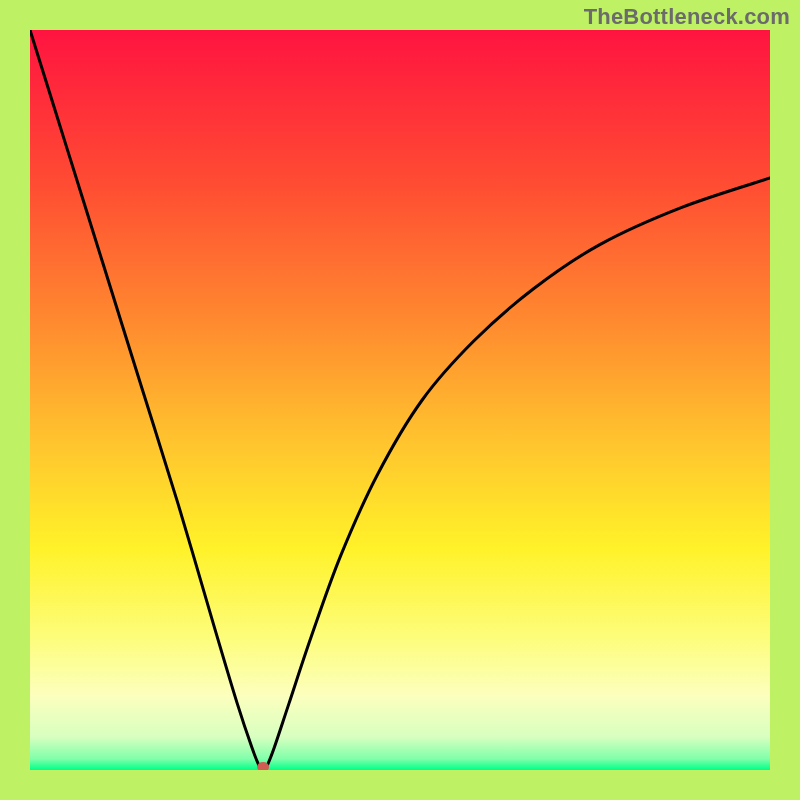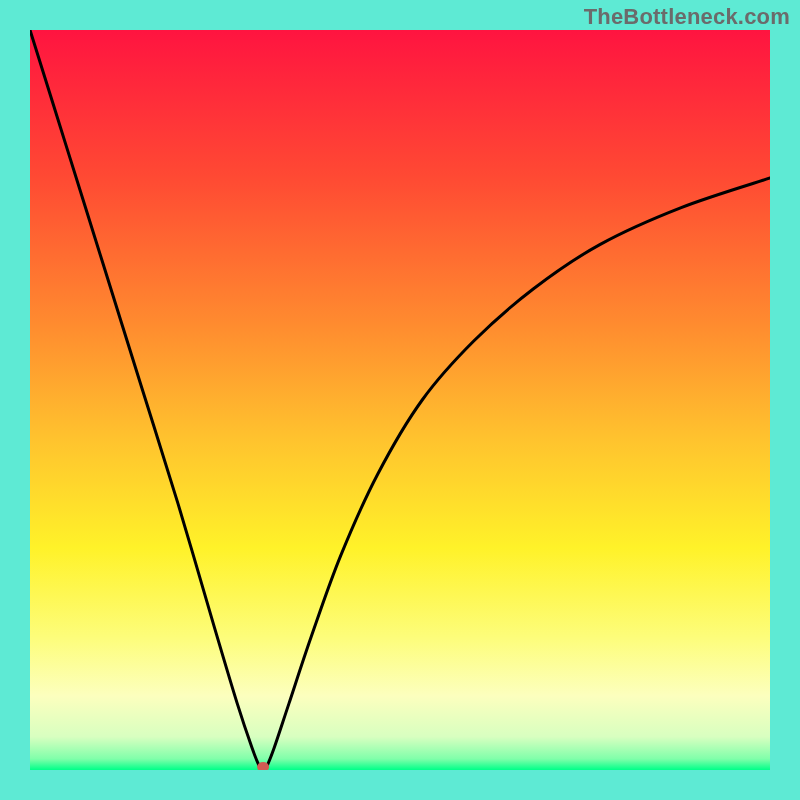--- a/index.html
+++ b/index.html
@@ -8,21 +8,21 @@
     width: 800px;
     height: 800px;
     background: #000;
     font-family: Arial, Helvetica, sans-serif;
     overflow: hidden;
   }
   .frame {
     position: relative;
     width: 800px;
     height: 800px;
-    background: #5eead4;
+    background: #bef264;
   }
   .watermark {
     position: absolute;
     top: 4px;
     right: 10px;
     font-size: 22px;
     font-weight: 600;
     color: #6b6b6b;
     letter-spacing: 0.2px;
     user-select: none;

